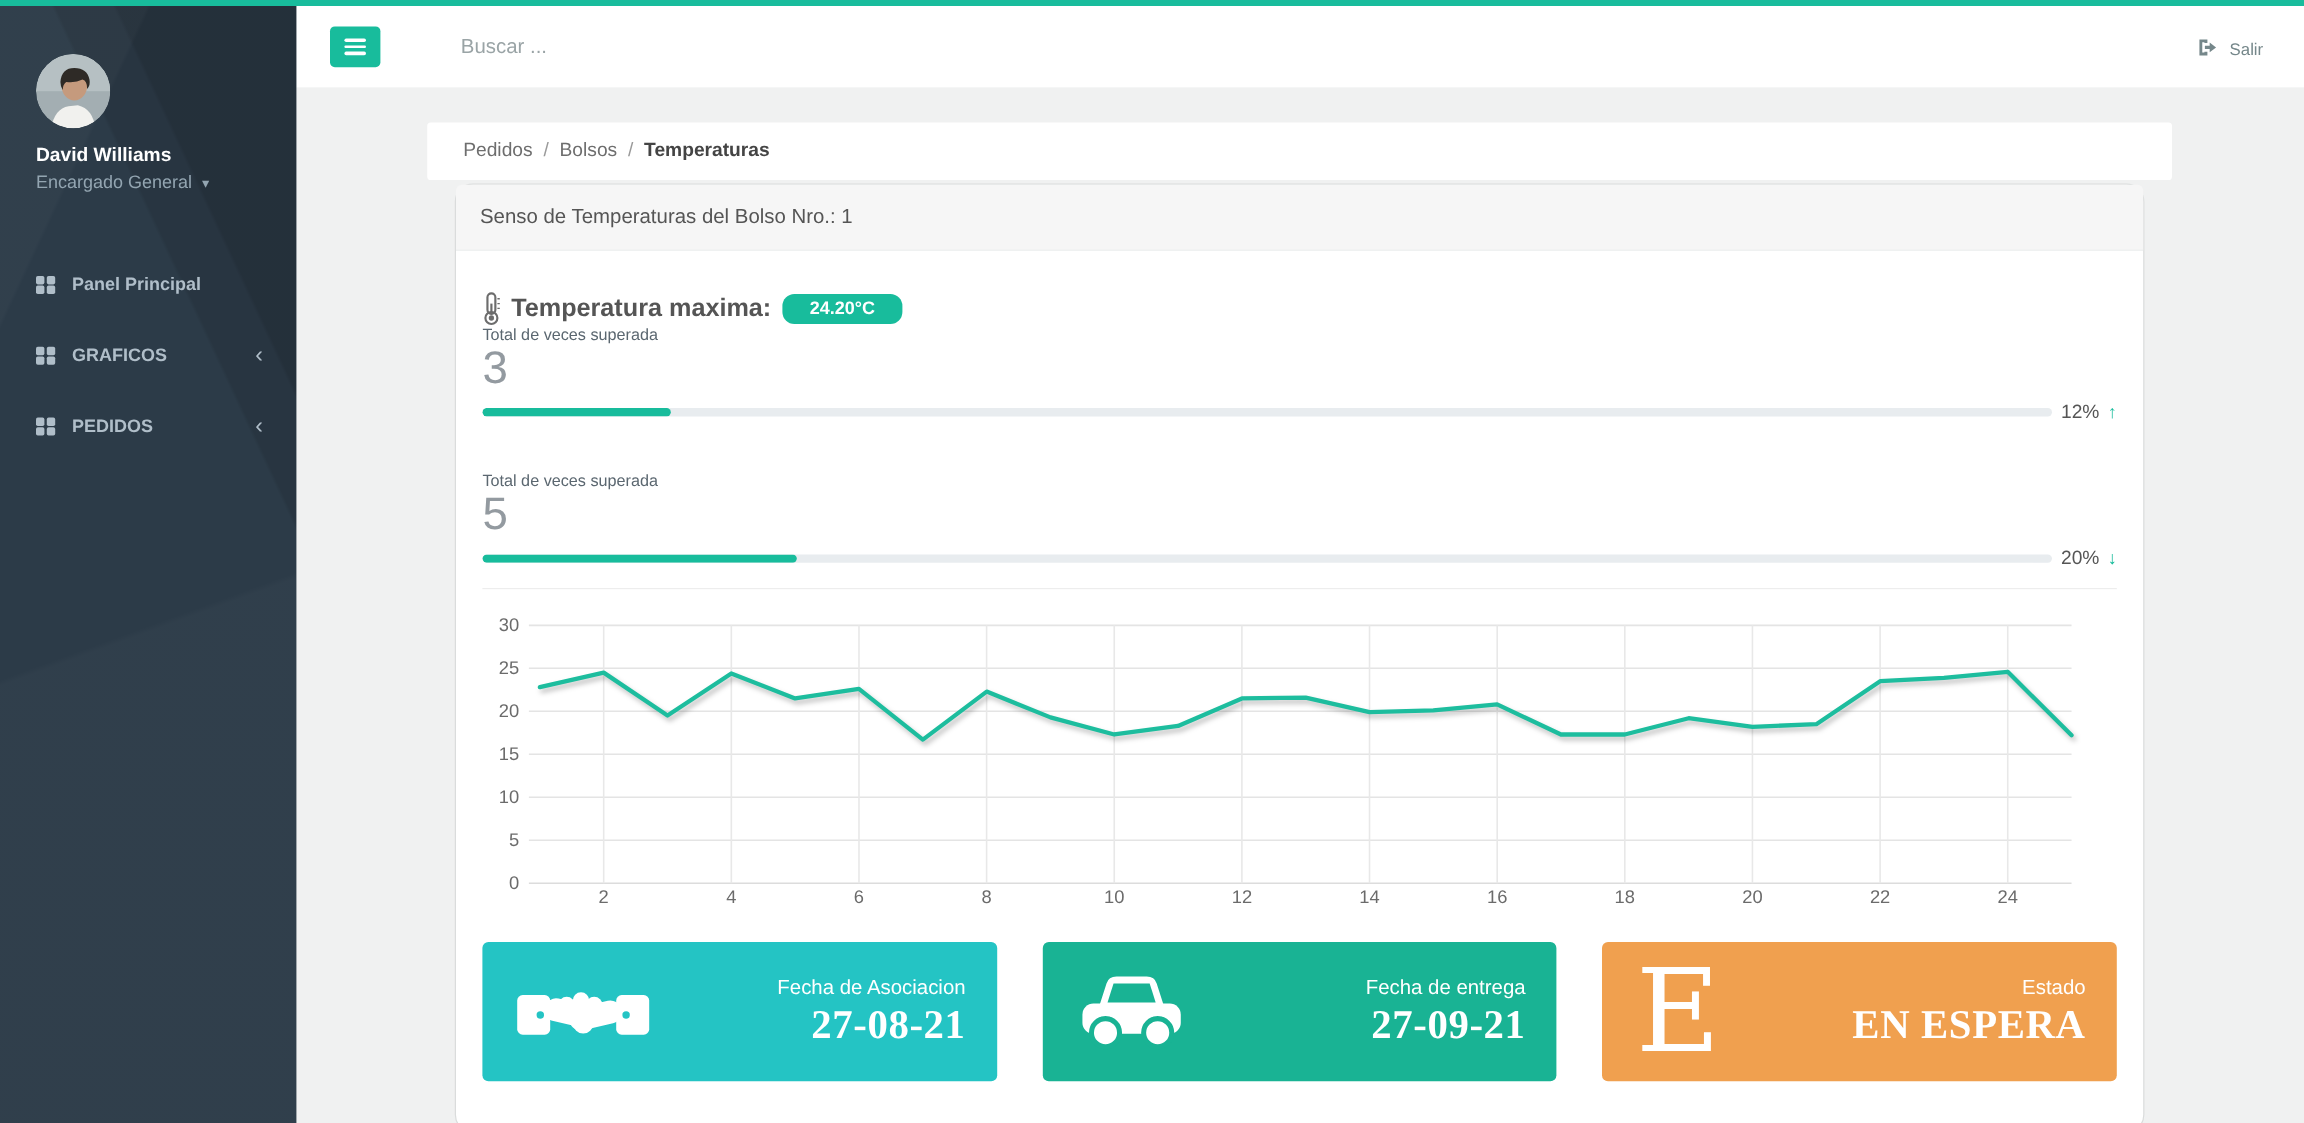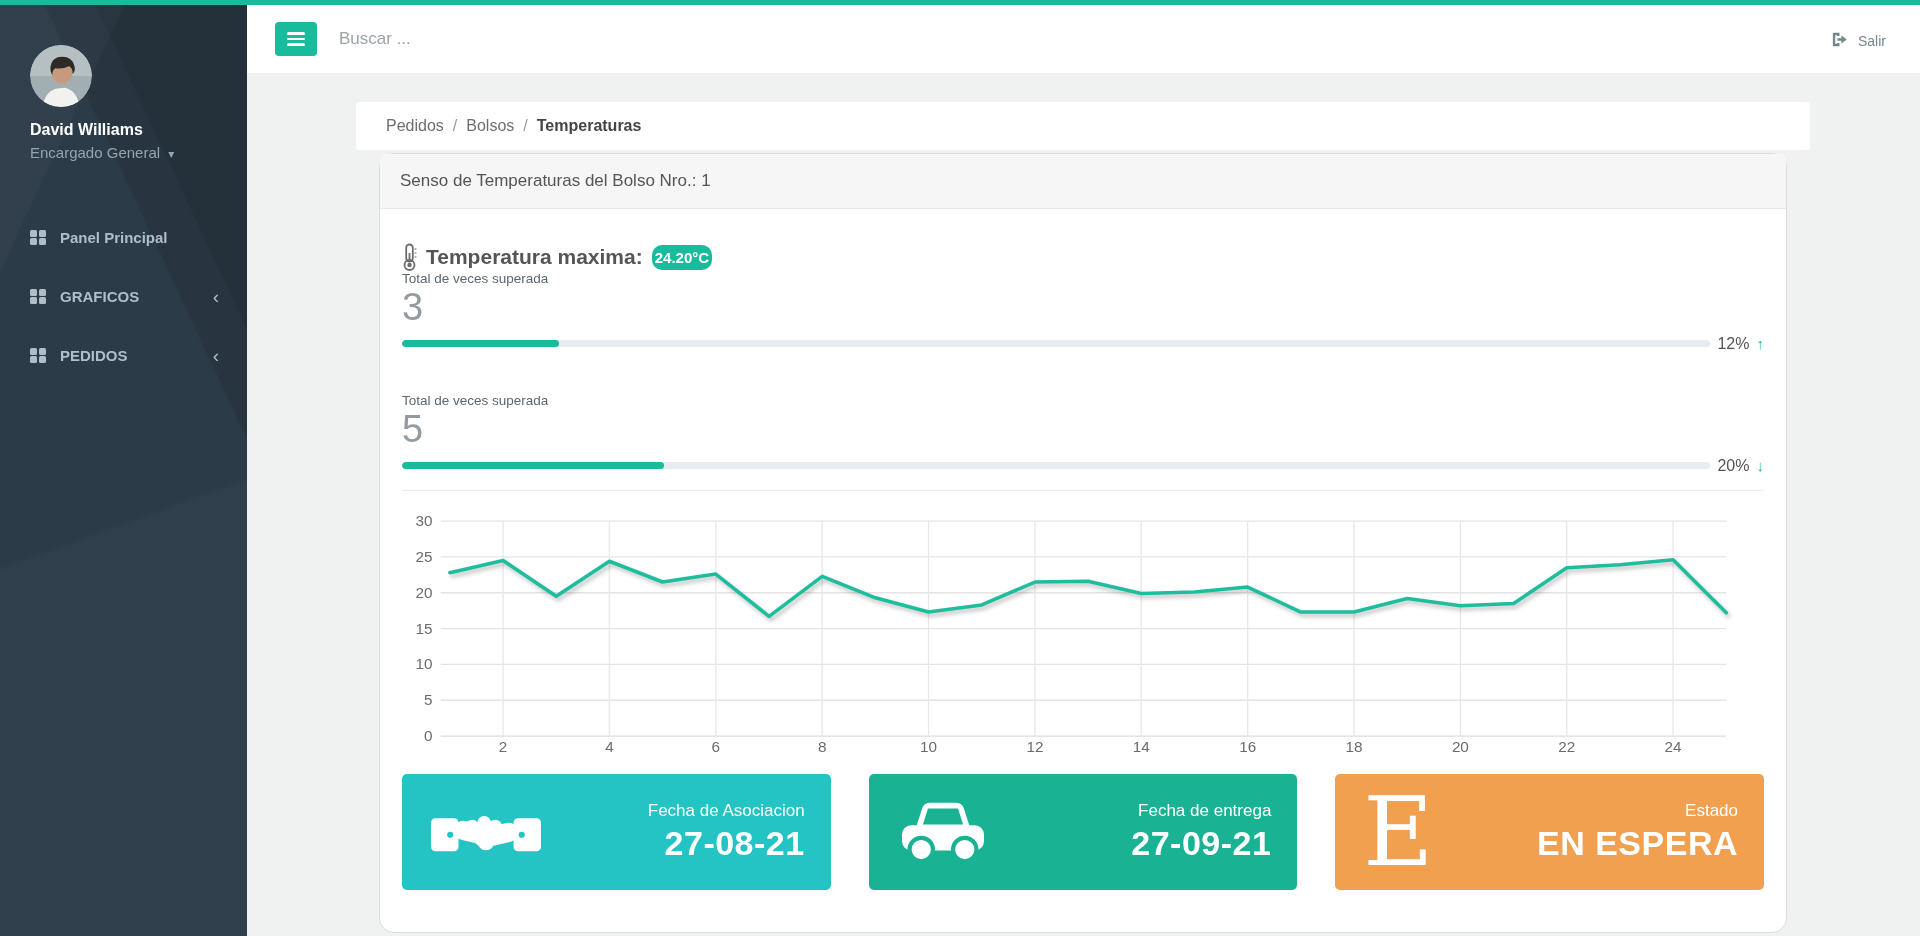--- a/index.html
+++ b/index.html
@@ -22,59 +22,59 @@
   .user-role { margin-top:5px; color:#93a5b1; font-size:15px; cursor:pointer; }
   .user-role .caret { font-size:12px; color:#93a5b1; margin-left:4px; }
   .menu { position:relative; margin-top:54px; list-style:none; }
   .menu-item { height:44px; margin-bottom:15px; display:flex; align-items:center; padding:0 28px 0 30px; color:#b0bec9; font-size:15px; font-weight:600; cursor:pointer; }
   .grid-icon { width:15px; height:15px; display:grid; grid-template-columns:7px 7px; grid-template-rows:7px 7px; gap:1.5px; margin-right:15px; flex-shrink:0; }
   .grid-icon i { background:#b0bec9; border-radius:1.5px; display:block; }
   .menu-chevron { margin-left:auto; font-size:19px; line-height:1; color:#b0bec9; font-weight:400; }
 
   
   .main { flex:1; display:flex; flex-direction:column; min-width:0; }
-  .topbar { height:68px; background:#ffffff; display:flex; align-items:center; padding:0 34px 0 28px; flex-shrink:0; }
+  .topbar { height:68px; background:#ffffff; display:flex; align-items:center; padding:0 34px 0 28px; flex-shrink:0;gap:45px; }
   .hamburger-btn { width:42px; height:34px; background:#18bc9c; border:none; border-radius:4px; display:flex; flex-direction:column; justify-content:center; align-items:center; gap:3px; cursor:pointer; }
   .hamburger-btn i { width:18px; height:2.5px; background:#fff; border-radius:2px; display:block; }
   .search-input { margin-left:22px; border:none; outline:none; font-size:17px; color:#555; flex:1; font-family:"Liberation Sans", sans-serif; background:transparent; }
   .search-input::placeholder { color:#9aa4a6; }
   .logout { display:flex; align-items:flex-end; gap:9px; color:#75878a; font-size:14px; cursor:pointer; }
 
   
   .content { flex:1; background:#f0f1f1; padding:29px 110px 0 109px; overflow:hidden; }
   .breadcrumb-band { background:#ffffff; height:48px; border-radius:3px; display:flex; align-items:center; padding:0 30px; font-size:16px; }
   .crumb { color:#6e6e6e; cursor:pointer; }
   .crumb-sep { color:#9a9a9a; margin:0 9px; }
   .crumb-current { color:#444; font-weight:700; }
 
   .card { margin:3px 23px 0; background:#fff; border:1px solid #dadcdc; border-radius:15px; }
   .card-header { background:#f6f6f6; padding:17px 20px; border-bottom:1px solid #e7e9e9; border-radius:5px 5px 0 0; color:#555; font-size:17px; }
   .card-body { padding:34px 22px 42px; }
 
   .stats-row { display:flex; gap:40px;flex-direction:column; }
   .stat { flex:1; min-width:0; }
   .stat-title { display:flex; align-items:center; gap:9px; color:#555; font-size:21px; font-weight:700; }
-  .badge { background:#18bc9c; color:#fff; font-size:15px; font-weight:700; padding:5px 3px; border-radius:10px; line-height:1; }
+  .badge { background:#18bc9c; color:#fff; font-size:15px; font-weight:700; padding:5px 23px; border-radius:10px; line-height:1; }
   .stat-sub { color:#5b6770; font-size:13.5px; }
   .stat-count { margin-top:2px; color:#939aa0; font-size:38px; font-weight:300; line-height:1.05; }
   .progress-row { display:flex; align-items:center; gap:7px; margin-top:7px; }
   .progress-track { flex:1; height:7px; background:#e8ecef; border-radius:4px; overflow:hidden; }
   .progress-fill { height:100%; background:#18bc9c; border-radius:4px; }
   .progress-label { color:#555; font-size:16px; white-space:nowrap; }
   .progress-arrow { color:#18bc9c; font-size:15px; font-weight:700; }
   .stats-divider { border:none; border-top:1px solid #ededed; margin:15px 0 0; }
 
   .chart-wrap { margin-top:24px; }
   .chart-wrap svg { display:block; width:100%; height:auto; }
 
-  .boxes-row { display:flex; gap:38px; margin-top:19px; }
+  .boxes-row { display:flex; gap:38px; margin-top:30px; }
   .info-box { flex:1; height:116px; border-radius:5px; display:flex; align-items:center; padding:0 26px 0 28px; color:#fff; }
   .box-text { margin-left:auto; text-align:right; }
   .box-label { font-size:17px; }
-  .box-value { font-size:34px; font-weight:700; margin-top:3px; letter-spacing:0.5px; }
+  .box-value { font-size:34px; font-weight:700; margin-top:3px; letter-spacing:0.5px;font-family:Liberation Serif, serif; }
   .box-icon { flex-shrink:0; display:flex; align-items:center; }
   .letter-e { font-family:"DejaVu Serif", serif; font-size:96px; line-height:0.9; color:#fff; }
 </style>
 </head>
 <body>
 
 <div class="top-strip"></div>
 
 <div class="app">
 

